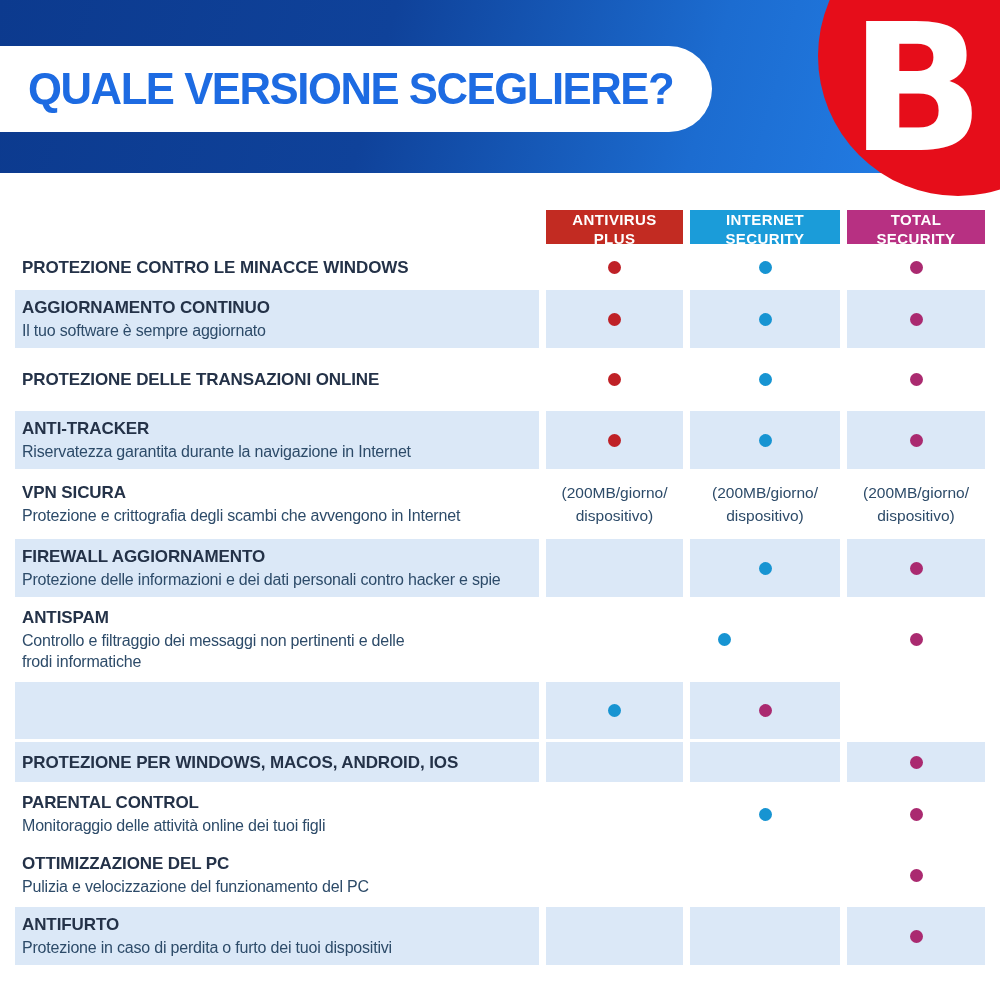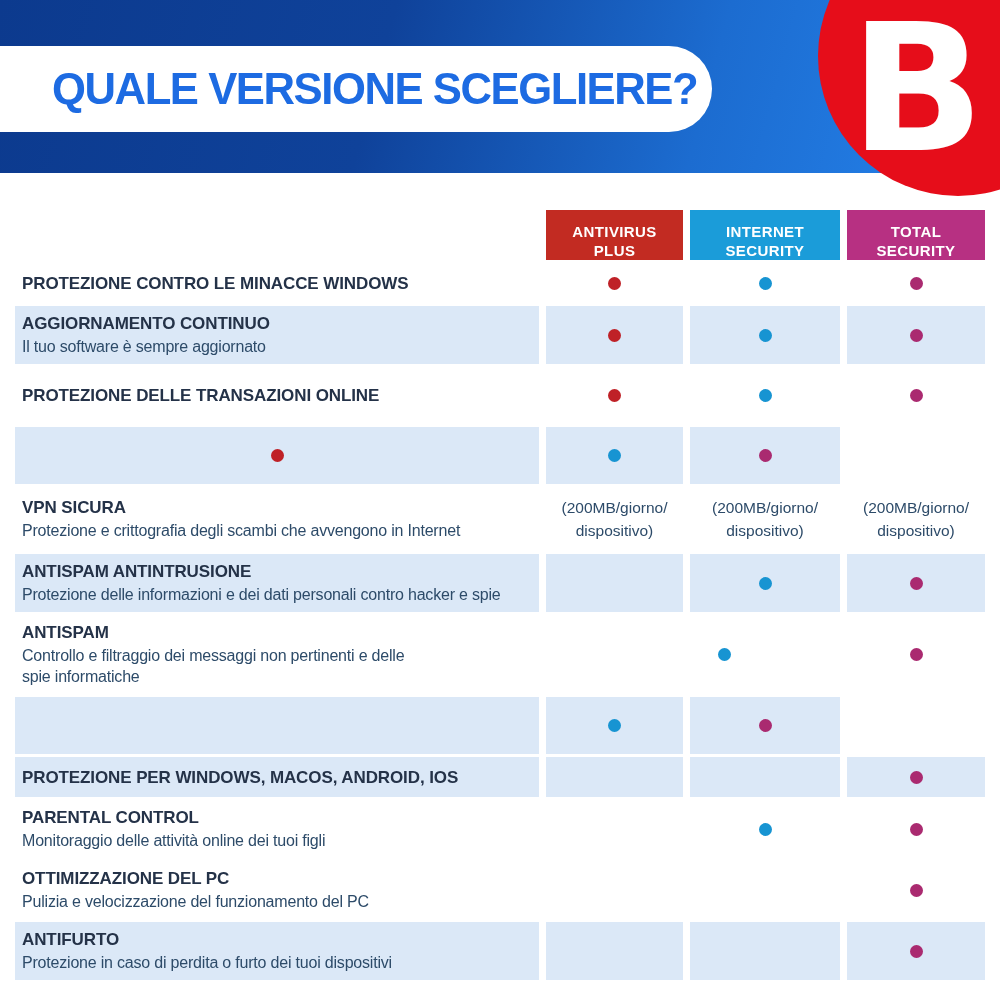--- a/index.html
+++ b/index.html
@@ -8,21 +8,21 @@
     font-family:"Liberation Sans", sans-serif;position:relative;
   }
   
   .band{
     position:absolute;left:0;top:0;width:1000px;height:173px;
     background:linear-gradient(105deg,var(--band-dark) 0%, #0f429a 38%, #1c6cd0 70%, var(--band-light) 100%);
   }
   .title-box{
     position:absolute;left:0;top:46px;width:712px;height:86px;
     background:#ffffff;border-radius:0 43px 43px 0;
-    display:flex;align-items:center;padding-left:52px;box-sizing:border-box;
+    display:flex;align-items:center;padding-left:28px;box-sizing:border-box;
   }
   .title-box h1{
     margin:0;font-size:45px;font-weight:bold;color:var(--title-blue);
     letter-spacing:-1.5px;transform:scaleX(.97);transform-origin:left center;white-space:nowrap;
   }
   
   .logo{
     position:absolute;left:818px;top:-84px;width:280px;height:280px;
     border-radius:50%;background:var(--logo-red);z-index:5;
   }
@@ -31,21 +31,21 @@
     font-family:"DejaVu Sans", sans-serif;font-weight:bold;
     font-size:176px;line-height:1;color:#ffffff;
   }
   
   .table{position:absolute;left:15px;top:210px;width:970px;}
   .grid-row{
     display:grid;grid-template-columns:1fr 137px 150px 138px;grid-gap:7px;
     margin-bottom:3px;
   }
   .hcell{
-    height:50px;display:flex;flex-direction:column;align-items:center;justify-content:flex-end;
+    height:34px;display:flex;flex-direction:column;align-items:center;justify-content:flex-start;
     color:var(--header-text);font-weight:bold;font-size:15px;line-height:19px;letter-spacing:.4px;
   }
   .row .cell{display:flex;align-items:center;justify-content:center;}
   .row.striped .cell{background:var(--stripe);}
   .text-cell{
     flex-direction:column;align-items:flex-start !important;justify-content:center;
     padding:7px 4px 7px 7px;box-sizing:border-box;
   }
   .feature-title{
     font-weight:bold;font-size:17px;line-height:21px;color:var(--f-title);letter-spacing:-.1px;
@@ -126,20 +126,24 @@
           <span class="dot" style="background: rgb(191, 33, 39);"></span>
         </div>
         <div class="cell">
           <span class="dot" style="background: rgb(23, 148, 210);"></span>
         </div>
         <div class="cell">
           <span class="dot" style="background: rgb(170, 42, 112);"></span>
         </div>
       </div>
       <div class="grid-row row striped" style="min-height: 57px;">
+        <div class="cell text-cell">
+          <span class="feature-title">ANTI-TRACKER</span>
+          <span class="feature-desc">Riservatezza garantita durante la navigazione in Internet</span>
+        </div>
         <div class="cell">
           <span class="dot" style="background: rgb(191, 33, 39);"></span>
         </div>
         <div class="cell">
           <span class="dot" style="background: rgb(23, 148, 210);"></span>
         </div>
         <div class="cell">
           <span class="dot" style="background: rgb(170, 42, 112);"></span>
         </div>
       </div>
@@ -162,35 +166,35 @@
         </div>
         <div class="cell">
           <span>
             <span class="limit">(200MB/giorno/</span>
             <span class="limit">dispositivo)</span>
           </span>
         </div>
       </div>
       <div class="grid-row row striped" style="min-height: 57px;">
         <div class="cell text-cell">
-          <span class="feature-title">ANTISPAM ANTINTRUSIONE</span>
+          <span class="feature-title">FIREWALL AGGIORNAMENTO</span>
           <span class="feature-desc">Protezione delle informazioni e dei dati personali contro hacker e spie</span>
         </div>
         <div class="cell"></div>
         <div class="cell">
           <span class="dot" style="background: rgb(23, 148, 210);"></span>
         </div>
         <div class="cell">
           <span class="dot" style="background: rgb(170, 42, 112);"></span>
         </div>
       </div>
       <div class="grid-row row" style="min-height: 57px; gap: 48px;">
         <div class="cell text-cell">
           <span class="feature-title">ANTISPAM</span>
-          <span class="feature-desc">Controllo e filtraggio dei messaggi non pertinenti e delle spie informatiche</span>
+          <span class="feature-desc">Controllo e filtraggio dei messaggi non pertinenti e delle frodi informatiche</span>
         </div>
         <div class="cell"></div>
         <div class="cell">
           <span class="dot" style="background: rgb(23, 148, 210);"></span>
         </div>
         <div class="cell">
           <span class="dot" style="background: rgb(170, 42, 112);"></span>
         </div>
       </div>
       <div class="grid-row row striped" style="min-height: 57px;">

